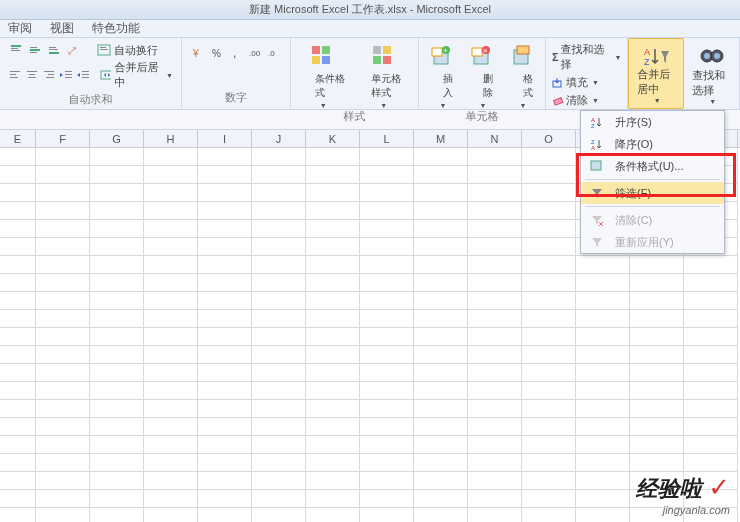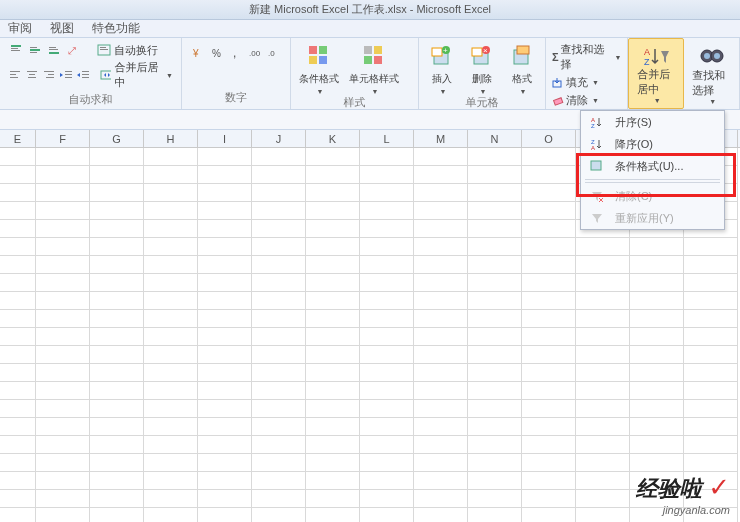--- a/index.html
+++ b/index.html
@@ -19,21 +19,21 @@
     .icon-btn { width: 16px; height: 16px; display: inline-flex; align-items: center; justify-content: center; cursor: pointer; }
     .text-btn { display: inline-flex; align-items: center; gap: 3px; cursor: pointer; font-size: 11px; color: #444; }
     
     .number-group { width: 110px; }
     .number-format { width: 90px; height: 20px; border: 1px solid #abc; background: #fff; display: flex; align-items: center; padding: 0 4px; font-size: 11px; justify-content: space-between; }
     .number-icons { display: flex; gap: 3px; margin-top: 3px; }
     
     .styles-group { width: 140px; }
     .styles-icons { display: flex; gap: 10px; }
     .style-item { display: flex; flex-direction: column; align-items: center; gap: 2px; cursor: pointer; }
-    .style-item-label { font-size: 10px; color: #444; text-align: right; }
+    .style-item-label { font-size: 10px; color: #444; text-align: left; margin-left: 16px; }
     .style-icon-box { width: 30px; height: 28px; display: flex; align-items: center; justify-content: center; }
     
     .cells-group { width: 130px; }
     .cells-icons { display: flex; gap: 10px; }
     
     .editing-group { width: 90px; padding: 4px 6px; }
     .editing-row { display: flex; align-items: center; gap: 2px; font-size: 11px; color: #444; margin-bottom: 3px; cursor: pointer; }
     
     .sort-filter-group { width: 60px; display: flex; flex-direction: column; align-items: center; justify-content: center; cursor: pointer; background: #fce8a6; border: 1px solid #e8b84a; border-radius: 2px; }
     .sort-filter-icon { width: 30px; height: 30px; }
@@ -703,20 +703,28 @@
   </div>
   <div class="dropdown-item">
     <span class="dropdown-icon-col">
         <svg width="14" height="14">
           <rect x="1" y="2" width="10" height="9" fill="#cde" stroke="#5a8"></rect>
         </svg>
       </span>
     <span>条件格式(U)...</span>
   </div>
   <div class="dropdown-sep"></div>
+  <div class="dropdown-item highlighted">
+    <span class="dropdown-icon-col">
+        <svg width="14" height="14">
+          <path d="M2 3 L12 3 L8 8 L8 12 L6 10 L6 8 Z" fill="#888"></path>
+        </svg>
+      </span>
+    <span>筛选(F)</span>
+  </div>
   <div class="dropdown-sep"></div>
   <div class="dropdown-item disabled">
     <span class="dropdown-icon-col">
         <svg width="14" height="14">
           <path d="M2 3 L12 3 L8 8 L8 12 L6 10 L6 8 Z" fill="#ccc"></path>
           <path d="M9 9 L13 13 M13 9 L9 13" stroke="#e66"></path>
         </svg>
       </span>
     <span>清除(C)</span>
   </div>

